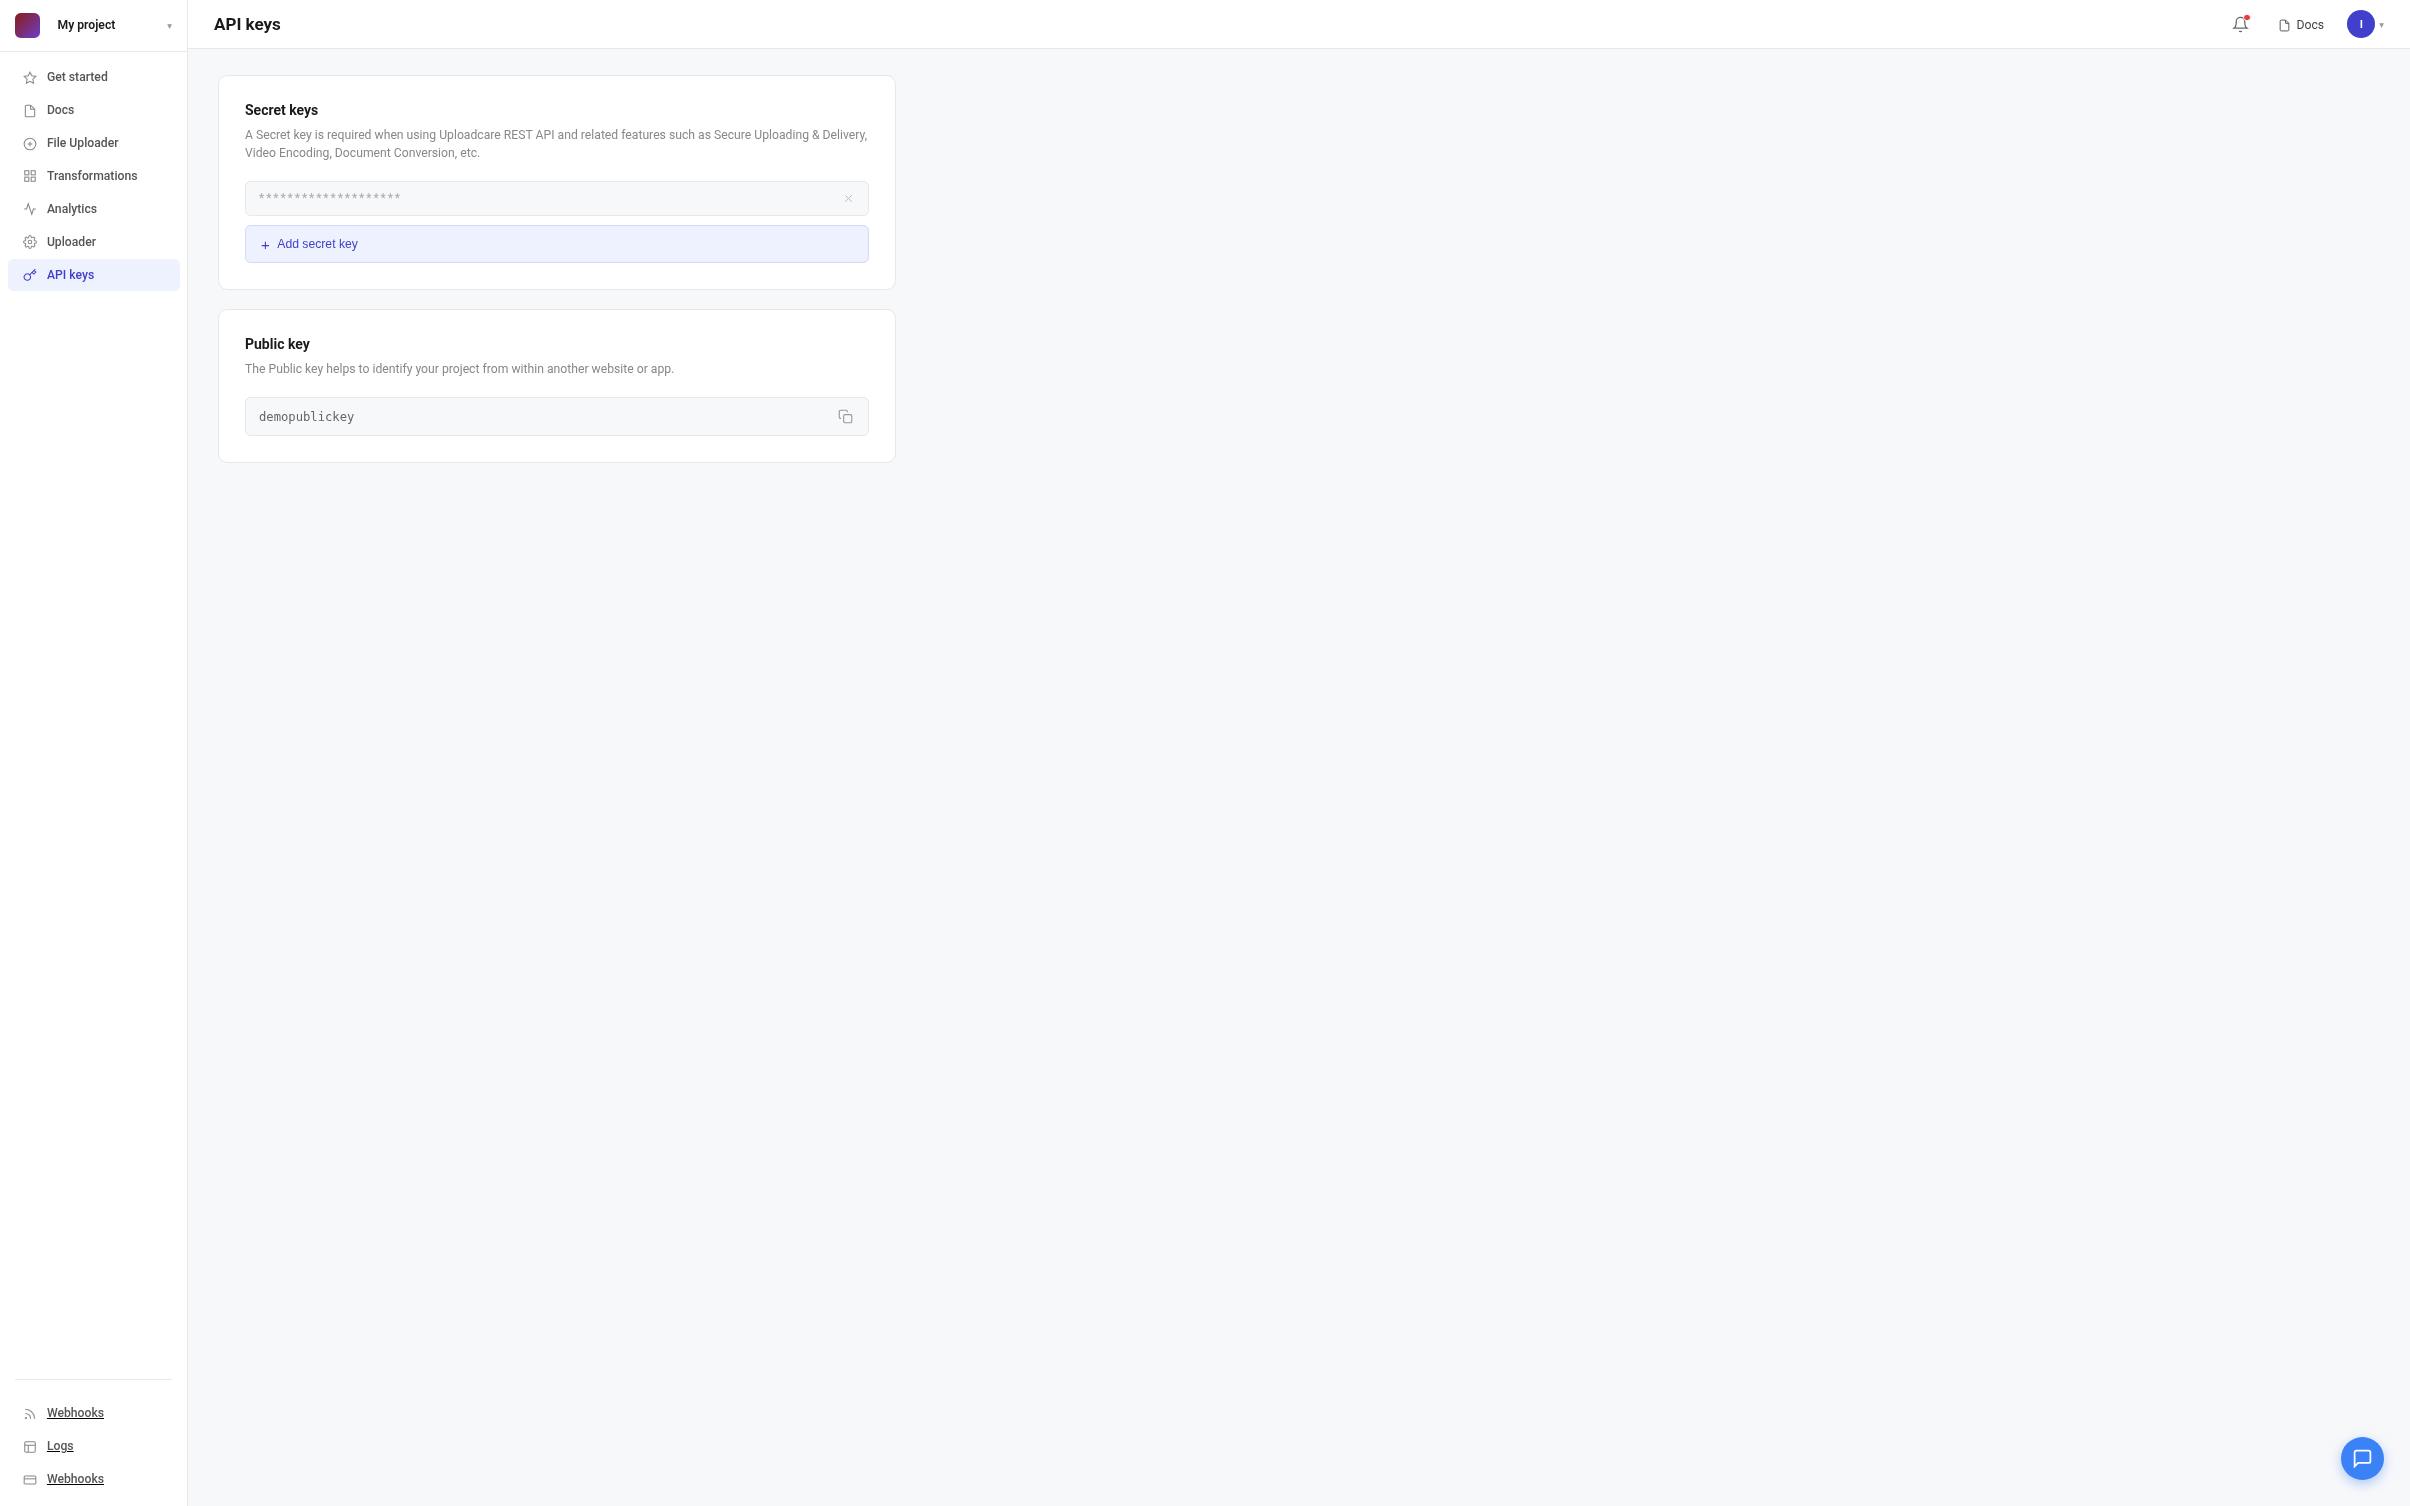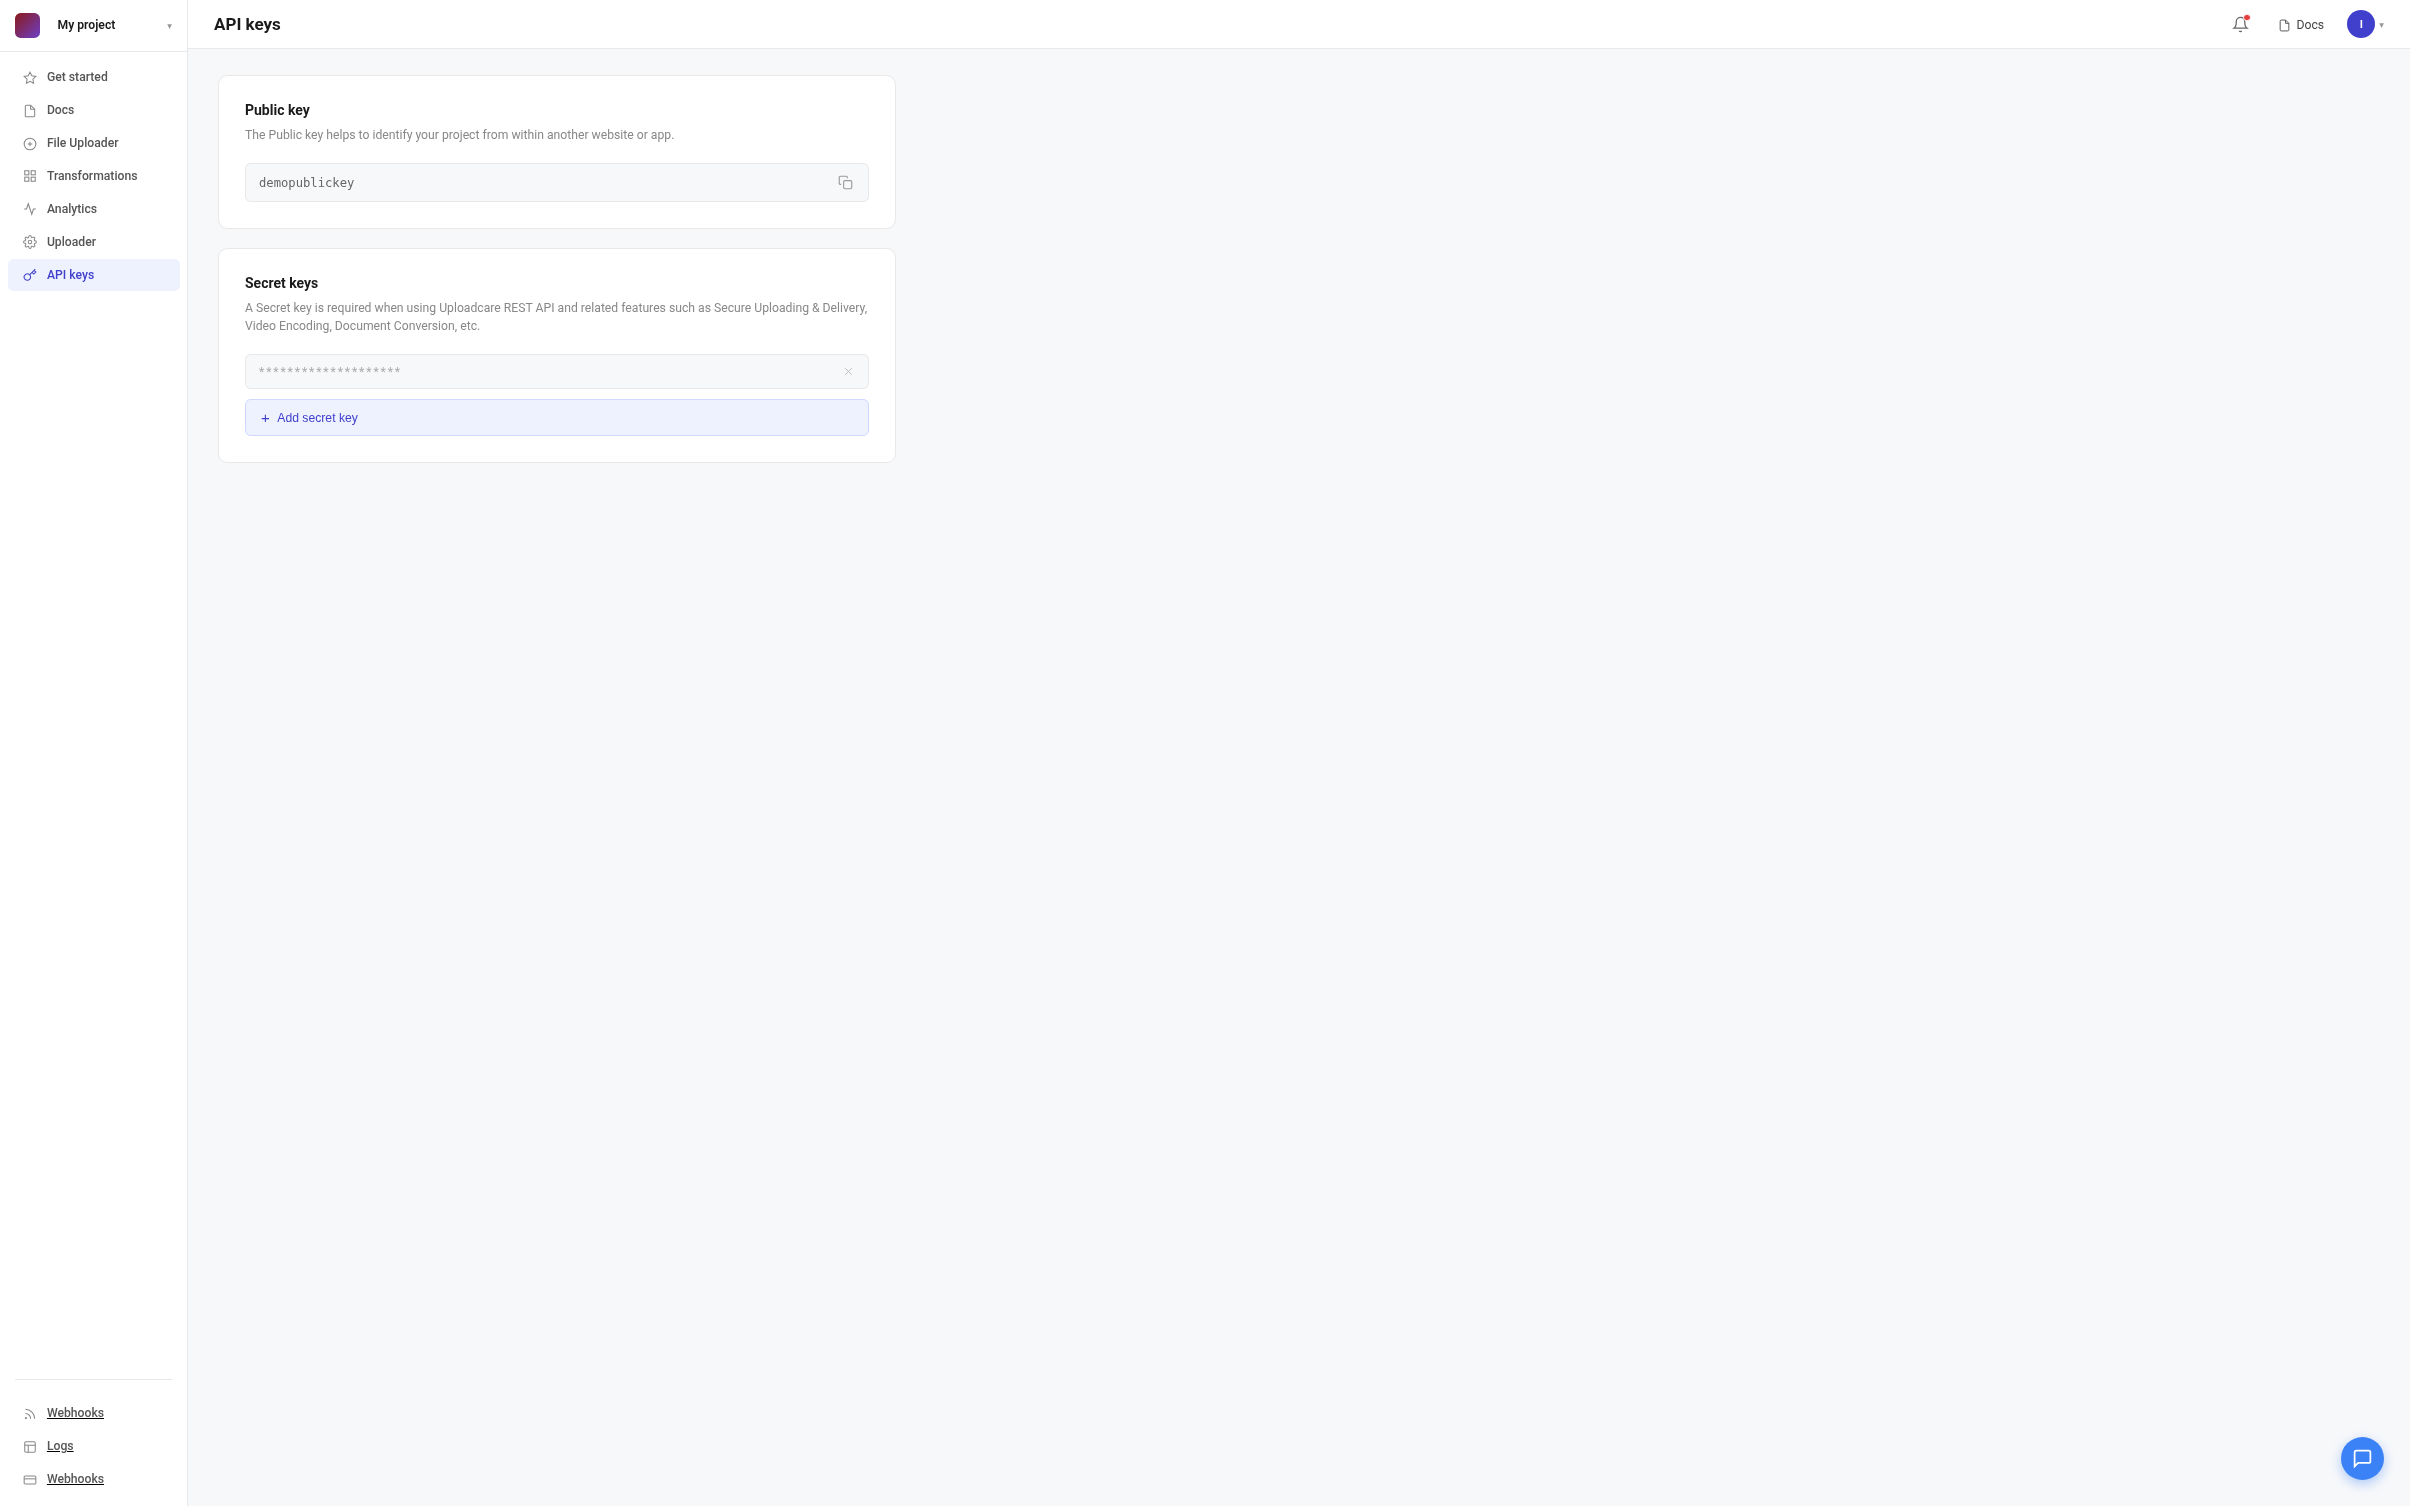--- a/index.html
+++ b/index.html
@@ -406,55 +406,55 @@
         <span>Docs</span>
       </div>
       <div class="user-dropdown">
         <div class="user-btn">I</div>
         <span style="color:#999;font-size:9.4px;">▾</span>
       </div>
     </div>
   </div>
 
   <div class="content">
+
+    <div class="card">
+      <div class="card-title">Secret keys</div>
+      <div class="card-desc">A Secret key is required when using Uploadcare REST API and related features such as Secure Uploading &amp; Delivery, Video Encoding, Document Conversion, etc.</div>
+
+      <div class="secret-field">
+        <span class="secret-value">********************</span>
+        <div class="clear-btn" title="Clear">
+          <svg width="13" height="13" viewBox="0 0 24 24" fill="none" stroke="#bbb" stroke-width="1.8">
+            <line x1="18" y1="6" x2="6" y2="18"></line>
+              <line x1="6" y1="6" x2="18" y2="18"></line>
+          </svg>
+        </div>
+      </div>
+
+      <button class="add-secret-btn">
+        <span style="font-size:15px;line-height:1;">+</span>
+        <span>Add secret key</span>
+      </button>
+    </div>
 
     <div class="card">
       <div class="card-title">Public key</div>
       <div class="card-desc">The Public key helps to identify your project from within another website or app.</div>
       <div class="key-field">
         <span class="key-value">demopublickey</span>
         <div class="copy-btn" title="Copy">
           <svg width="15" height="15" viewBox="0 0 24 24" fill="none" stroke="#999" stroke-width="1.8">
             <rect x="9" y="9" width="13" height="13" rx="2"></rect>
               <path d="M5 15H4a2 2 0 0 1-2-2V4a2 2 0 0 1 2-2h9a2 2 0 0 1 2 2v1"></path>
           </svg>
         </div>
       </div>
     </div>
 
-    <div class="card">
-      <div class="card-title">Secret keys</div>
-      <div class="card-desc">A Secret key is required when using Uploadcare REST API and related features such as Secure Uploading &amp; Delivery, Video Encoding, Document Conversion, etc.</div>
-
-      <div class="secret-field">
-        <span class="secret-value">********************</span>
-        <div class="clear-btn" title="Clear">
-          <svg width="13" height="13" viewBox="0 0 24 24" fill="none" stroke="#bbb" stroke-width="1.8">
-            <line x1="18" y1="6" x2="6" y2="18"></line>
-              <line x1="6" y1="6" x2="18" y2="18"></line>
-          </svg>
-        </div>
-      </div>
-
-      <button class="add-secret-btn">
-        <span style="font-size:15px;line-height:1;">+</span>
-        <span>Add secret key</span>
-      </button>
-    </div>
-
   </div>
 </div>
 
 <div class="chat-btn">
   <svg width="21" height="21" viewBox="0 0 24 24" fill="none" stroke="#fff" stroke-width="2">
     <path d="M21 15a2 2 0 0 1-2 2H7l-4 4V5a2 2 0 0 1 2-2h14a2 2 0 0 1 2 2z"></path>
   </svg>
 </div>
 
 

